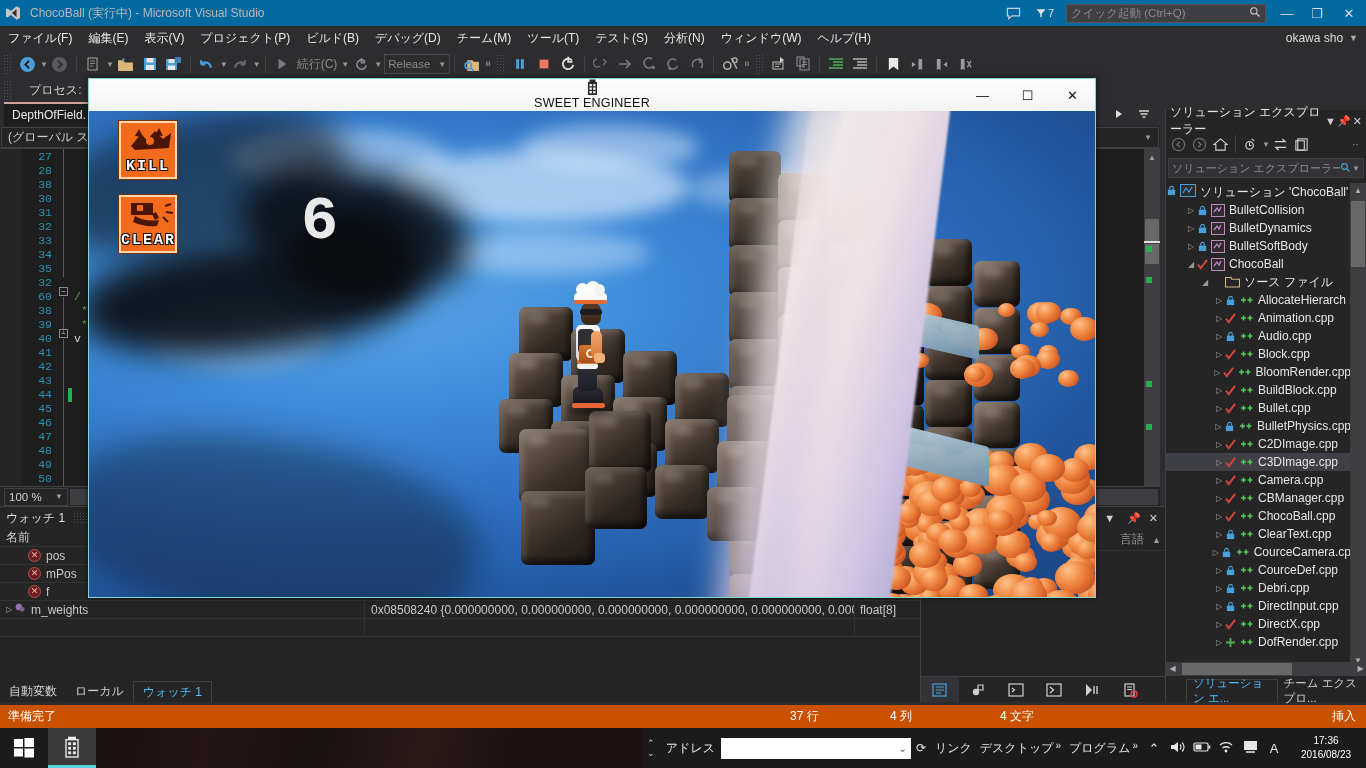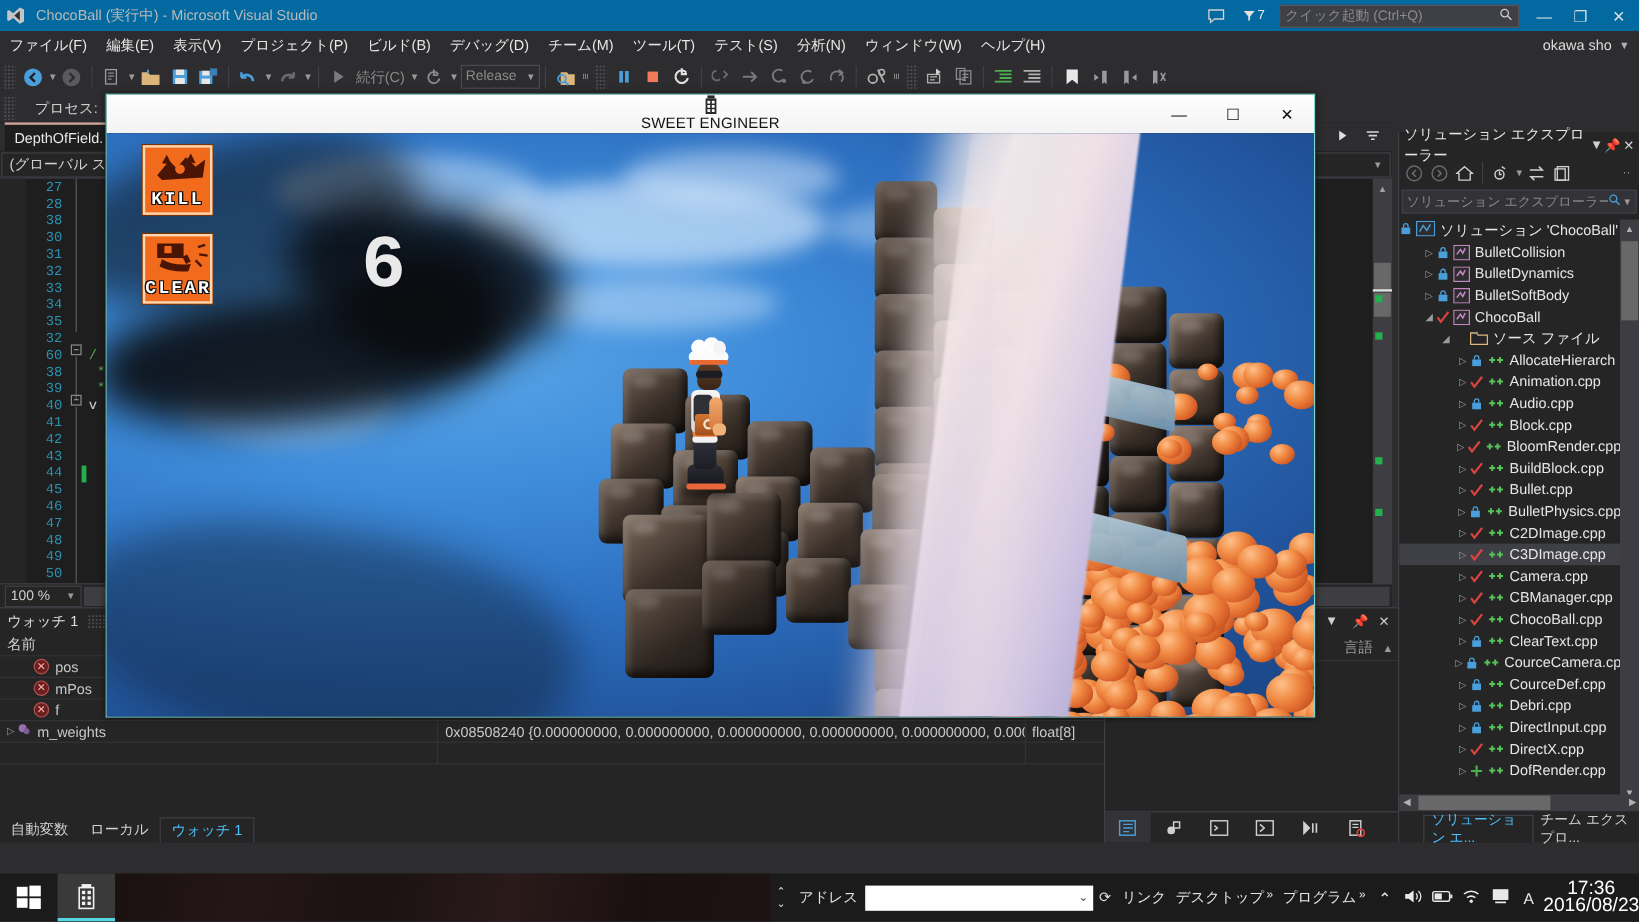--- a/index.html
+++ b/index.html
@@ -174,21 +174,21 @@
   .tb-updown { width: 18px; height: 40px; display: flex; flex-direction: column; align-items: center; justify-content: center; color: #d8d8d8; font-size: 9px; }
   .addr-area { display: flex; align-items: center; height: 40px; color: #e4e4e4; font-size: 12px; }
   .addr-label { padding: 0 6px; }
   .addr-input { width: 190px; height: 21px; background: #fff; display: flex; align-items: center; justify-content: flex-end;
      padding-right: 4px; color: #333; font-size: 10px; }
   .addr-refresh { width: 20px; text-align: center; color: #e0e0e0; }
   .tb-link { padding: 0 4px; color: #e4e4e4; font-size: 12px; display: flex; align-items: flex-start; }
   .chev2 { font-size: 10px; margin-left: 2px; }
   .tray { display: flex; align-items: center; height: 40px; color: #e8e8e8; }
   .tray-icon { width: 24px; text-align: center; font-size: 13px; }
-  .clock { width: 80px; text-align: center; color: #fff; font-size: 16px; line-height: 14px; }
+  .clock { width: 80px; text-align: center; color: #fff; font-size: 10px; line-height: 14px; }
 
   
   .game-win { position: absolute; left: 88px; top: 78px; width: 1008px; height: 520px;
     border: 1px solid #7ed6cf; background: #000; box-shadow: 0 0 6px rgba(0,0,0,.6); }
   .game-title { height: 32px; background: linear-gradient(#fefefe, #f3f3f3); display: flex; align-items: center;
     color: #111; font-size: 12.5px; position: relative; flex-direction: column; }
   .game-title .gicon { width: 30px; display: flex; align-items: center; justify-content: center; }
   .gwin-btns { position: absolute; right: 0; top: 0; height: 32px; display: flex; }
   .gwin-btn { width: 45px; height: 32px; display: flex; align-items: center; justify-content: center; color: #111; font-size: 13px; }
   .game-canvas { position: relative; width: 1006px; height: 486px; overflow: hidden;
@@ -1163,20 +1163,27 @@
       <div style="position:absolute;left:0;top:0;width:13px;height:14px;text-align:center;color:#b0b0b0;font-size:8px;line-height:14px;">◀</div>
       <div class="sol-hthumb"></div>
       <div style="position:absolute;right:0;top:0;width:13px;height:14px;text-align:center;color:#b0b0b0;font-size:8px;line-height:14px;">▶</div>
     </div>
     <div class="sol-tabs">
       <div class="soltab active">ソリューション エ...</div>
       <div class="soltab">チーム エクスプロ...</div>
     </div>
   </div>
 
+  <div class="vs-status">
+    <span class="ready">準備完了</span>
+    <span class="st-cell" style="left:790px;">37 行</span>
+    <span class="st-cell" style="left:890px;">4 列</span>
+    <span class="st-cell" style="left:1000px;">4 文字</span>
+    <span class="st-cell" style="right:10px;">挿入</span>
+  </div>
 
   <div class="game-win">
     <div class="game-title">
       <span class="gicon">
         <svg width="15" height="17" viewBox="0 0 15 17">
           <rect x="3" y="3" width="9" height="13" fill="#2a2a2a"></rect>
           <rect x="4.5" y="0.5" width="6" height="2.5" fill="#2a2a2a"></rect>
           <rect x="4.5" y="5" width="2.3" height="2.3" fill="#fff"></rect>
           <rect x="8.2" y="5" width="2.3" height="2.3" fill="#fff"></rect>
           <rect x="4.5" y="8.5" width="2.3" height="2.3" fill="#fff"></rect>

